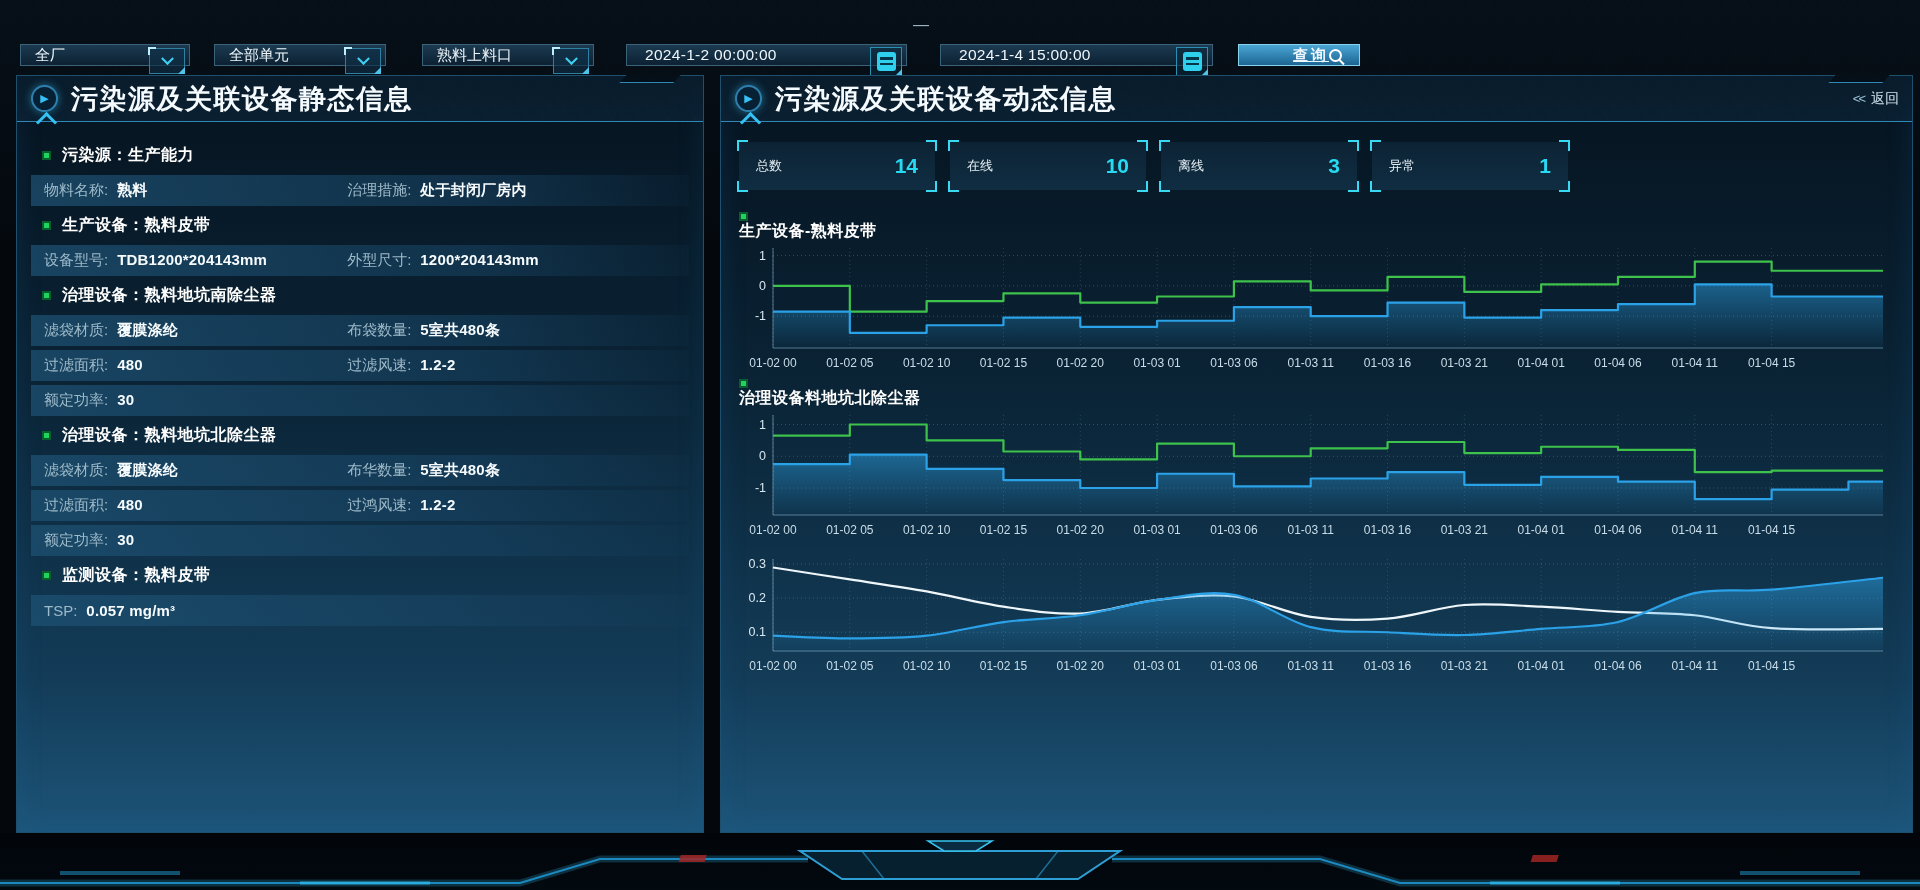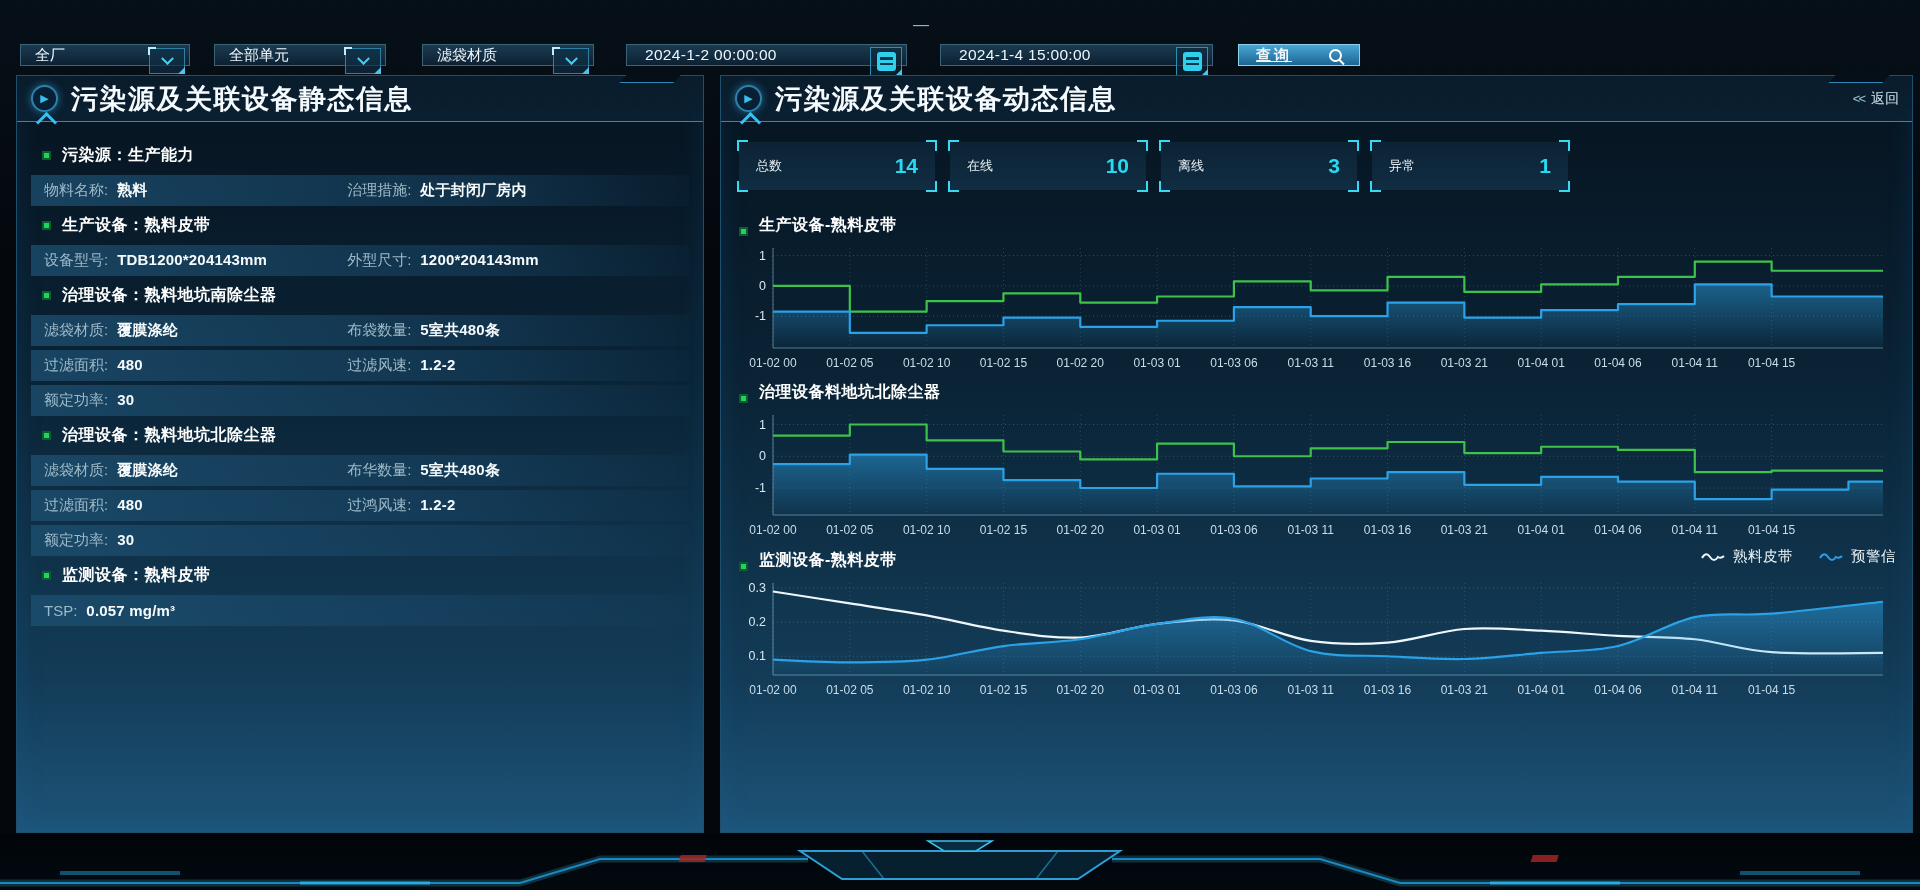--- a/index.html
+++ b/index.html
@@ -44,21 +44,21 @@
   .cal-btn::after{content:""; position:absolute; bottom:-1px; right:-1px; width:0; height:0;
     border-left:7px solid transparent; border-bottom:7px solid #4fc3e8;}
   .cal{width:19px; height:19px; background:#2fd0ee; border-radius:3px; position:relative;}
   .cal::before{content:""; position:absolute; left:3px; right:3px; top:5px; height:3px; background:#06364a;}
   .cal::after{content:""; position:absolute; left:3px; right:3px; top:11px; height:2px; background:#06364a;}
   .range-sep{position:absolute; left:913px; top:8px; height:34px; display:flex; align-items:center;
     color:#9fb8c6; font-size:16px;}
   .search-btn{
     left:1238px; width:122px; cursor:pointer;
     background:linear-gradient(180deg,#4aa6d4,#1c6592);
-    border:1px solid #86d2ef; justify-content:space-between; padding:0 17px;
+    border:1px solid #86d2ef; justify-content:flex-end; padding:0 17px;
     font-weight:bold; letter-spacing:3px;text-decoration:underline;
   }
   .mag{position:relative; width:13px; height:13px; border:2px solid #fff; border-radius:50%;}
   .mag::after{content:""; position:absolute; width:7px; height:2px; background:#fff;
     bottom:-3px; right:-5px; transform:rotate(45deg);}
   
   .panel{
     position:absolute; top:75px; height:758px;
     border:1px solid #1e4f6c;
     background:linear-gradient(180deg,#06131f 0%,#0a2335 40%,#133c58 80%,#1d5478 100%);
@@ -109,22 +109,22 @@
   .stat .sl{font-size:13px; color:#e6eff5;}
   .stat .sv{font-size:21px; font-weight:bold; color:#27d9f1;}
   .cnr{position:absolute; width:11px; height:11px; border:2px solid #38d9f2;}
   .cnr.tl{top:-2px; left:-2px; border-right:none; border-bottom:none;}
   .cnr.tr{top:-2px; right:-2px; border-left:none; border-bottom:none;}
   .cnr.bl{bottom:-2px; left:-2px; border-right:none; border-top:none;}
   .cnr.br{bottom:-2px; right:-2px; border-left:none; border-top:none;}
   
   .chart-sec{position:absolute; left:18px; right:12px;}
   .cs1{top:136px}.cs2{top:303px}.cs3{top:471px}
-  .cs-title{display:flex; align-items:flex-end; gap:11px; height:24px; position:relative;
-    font-size:16px; font-weight:bold; color:#fff; letter-spacing:.5px;}
+  .cs-title{display:flex; align-items:flex-start; height:24px; position:relative;
+    font-size:16px; font-weight:bold; color:#fff; letter-spacing:.5px;flex-direction:column;}
   .cs-legend{position:absolute; right:4px; top:0; display:flex; gap:26px; align-items:center; font-weight:normal;}
   .lg-item{display:flex; align-items:center; gap:8px; font-size:14.5px; color:#eef6fa; cursor:pointer;}
   svg.chart{display:block; margin-top:4px; overflow:visible;}
   
   .footer-deco{position:absolute; left:0; bottom:0; width:1920px; height:57px;
     background:linear-gradient(180deg,#01050a,#02090f);}
 </style>
 </head>
 <body>
 
@@ -134,21 +134,21 @@
       <span class="chev"></span>
     </span>
 </div>
 <div class="ctrl sel2">
   <span>全部单元</span>
   <span class="chev-box">
       <span class="chev"></span>
     </span>
 </div>
 <div class="ctrl sel3">
-  <span>滤袋材质</span>
+  <span>熟料上料口</span>
   <span class="chev-box">
       <span class="chev"></span>
     </span>
 </div>
 <div class="ctrl datef date1">
   <span>2024-1-2 00:00:00</span>
   <span class="cal-btn">
       <span class="cal"></span>
     </span>
 </div>
@@ -420,38 +420,20 @@
         <line x1="1032.6159169550174" x2="1032.6159169550174" y1="8" y2="108" stroke="rgba(135,190,220,.22)" stroke-width="1" stroke-dasharray="1 3"></line>
         <text x="1032.6159169550174" y="127" text-anchor="middle" font-size="12" fill="#c9dde9">01-04 15</text>
         <line x1="34" x2="34" y1="8" y2="108" stroke="rgba(160,210,235,.5)" stroke-width="1"></line>
         <line x1="34" x2="1144" y1="108" y2="108" stroke="rgba(160,210,235,.5)" stroke-width="1"></line>
         <path d="M 34,28.634920634920633 H 110.8166089965398 V 17.523809523809526 H 187.6332179930796 V 33.39682539682539 H 264.4498269896194 V 44.507936507936506 H 341.2664359861592 V 52.44444444444444 H 418.083044982699 V 36.57142857142857 H 494.8996539792388 V 49.269841269841265 H 571.7162629757786 V 41.33333333333333 H 648.5328719723184 V 34.98412698412699 H 725.3494809688582 V 46.09523809523809 H 802.166089965398 V 39.74603174603175 H 878.9826989619378 V 42.92063492063492 H 955.7993079584776 V 65.14285714285714 H 1032.6159169550174 V 63.55555555555555 H 1109.4325259515572 V 63.55555555555555 H 1144" fill="none" stroke="#3ec24c" stroke-width="2.2" stroke-linejoin="round"></path>
         <path d="M 34,57.2063492063492 H 110.8166089965398 V 47.682539682539684 H 187.6332179930796 V 61.96825396825397 H 264.4498269896194 V 73.07936507936508 H 341.2664359861592 V 81.015873015873 H 418.083044982699 V 66.73015873015872 H 494.8996539792388 V 79.42857142857142 H 571.7162629757786 V 71.4920634920635 H 648.5328719723184 V 65.14285714285714 H 725.3494809688582 V 77.84126984126983 H 802.166089965398 V 69.9047619047619 H 878.9826989619378 V 74.66666666666666 H 955.7993079584776 V 92.12698412698413 H 1032.6159169550174 V 82.6031746031746 H 1109.4325259515572 V 74.66666666666666 H 1144 V 108 L 34,108 Z" fill="url(#gA1)" stroke="none"></path>
         <path d="M 34,57.2063492063492 H 110.8166089965398 V 47.682539682539684 H 187.6332179930796 V 61.96825396825397 H 264.4498269896194 V 73.07936507936508 H 341.2664359861592 V 81.015873015873 H 418.083044982699 V 66.73015873015872 H 494.8996539792388 V 79.42857142857142 H 571.7162629757786 V 71.4920634920635 H 648.5328719723184 V 65.14285714285714 H 725.3494809688582 V 77.84126984126983 H 802.166089965398 V 69.9047619047619 H 878.9826989619378 V 74.66666666666666 H 955.7993079584776 V 92.12698412698413 H 1032.6159169550174 V 82.6031746031746 H 1109.4325259515572 V 74.66666666666666 H 1144" fill="none" stroke="#2ba2e8" stroke-width="2.2" stroke-linejoin="round"></path>
       </svg>
     </div>
   <div class="chart-sec cs3" id="chart-sec-2">
-      <div class="cs-title">
-        <span class="bullet"></span>
-        <span>监测设备-熟料皮带</span>
-        <span class="cs-legend">
-          <span class="lg-item">
-            <svg width="24" height="11">
-              <path d="M1,7 Q5,0 9,6 T17,6 Q20,8 23,5" stroke="#eef6fa" stroke-width="2" fill="none"></path>
-            </svg>
-            <span>熟料皮带</span>
-          </span>
-          <span class="lg-item">
-            <svg width="24" height="11">
-              <path d="M1,7 Q5,0 9,6 T17,6 Q20,8 23,5" stroke="#2ba2e8" stroke-width="2" fill="none"></path>
-            </svg>
-            <span>预警信</span>
-          </span>
-        </span>
-      </div>
       <svg class="chart" width="1150" height="126">
         <defs>
           <linearGradient id="gA2" x1="0" y1="0" x2="0" y2="1">
             <stop offset="0" stop-color="#2da4e8" stop-opacity="0.5"></stop>
             <stop offset="1" stop-color="#2da4e8" stop-opacity="0.04"></stop>
           </linearGradient>
         </defs>
         <line x1="34" x2="1144" y1="13.111111111111114" y2="13.111111111111114" stroke="rgba(135,190,220,.3)" stroke-width="1" stroke-dasharray="1 3"></line>
         <text x="27" y="17.111111111111114" text-anchor="end" font-size="12.5" fill="#d7e8f1">0.3</text>
         <line x1="34" x2="1144" y1="47.18518518518518" y2="47.18518518518518" stroke="rgba(135,190,220,.3)" stroke-width="1" stroke-dasharray="1 3"></line>

